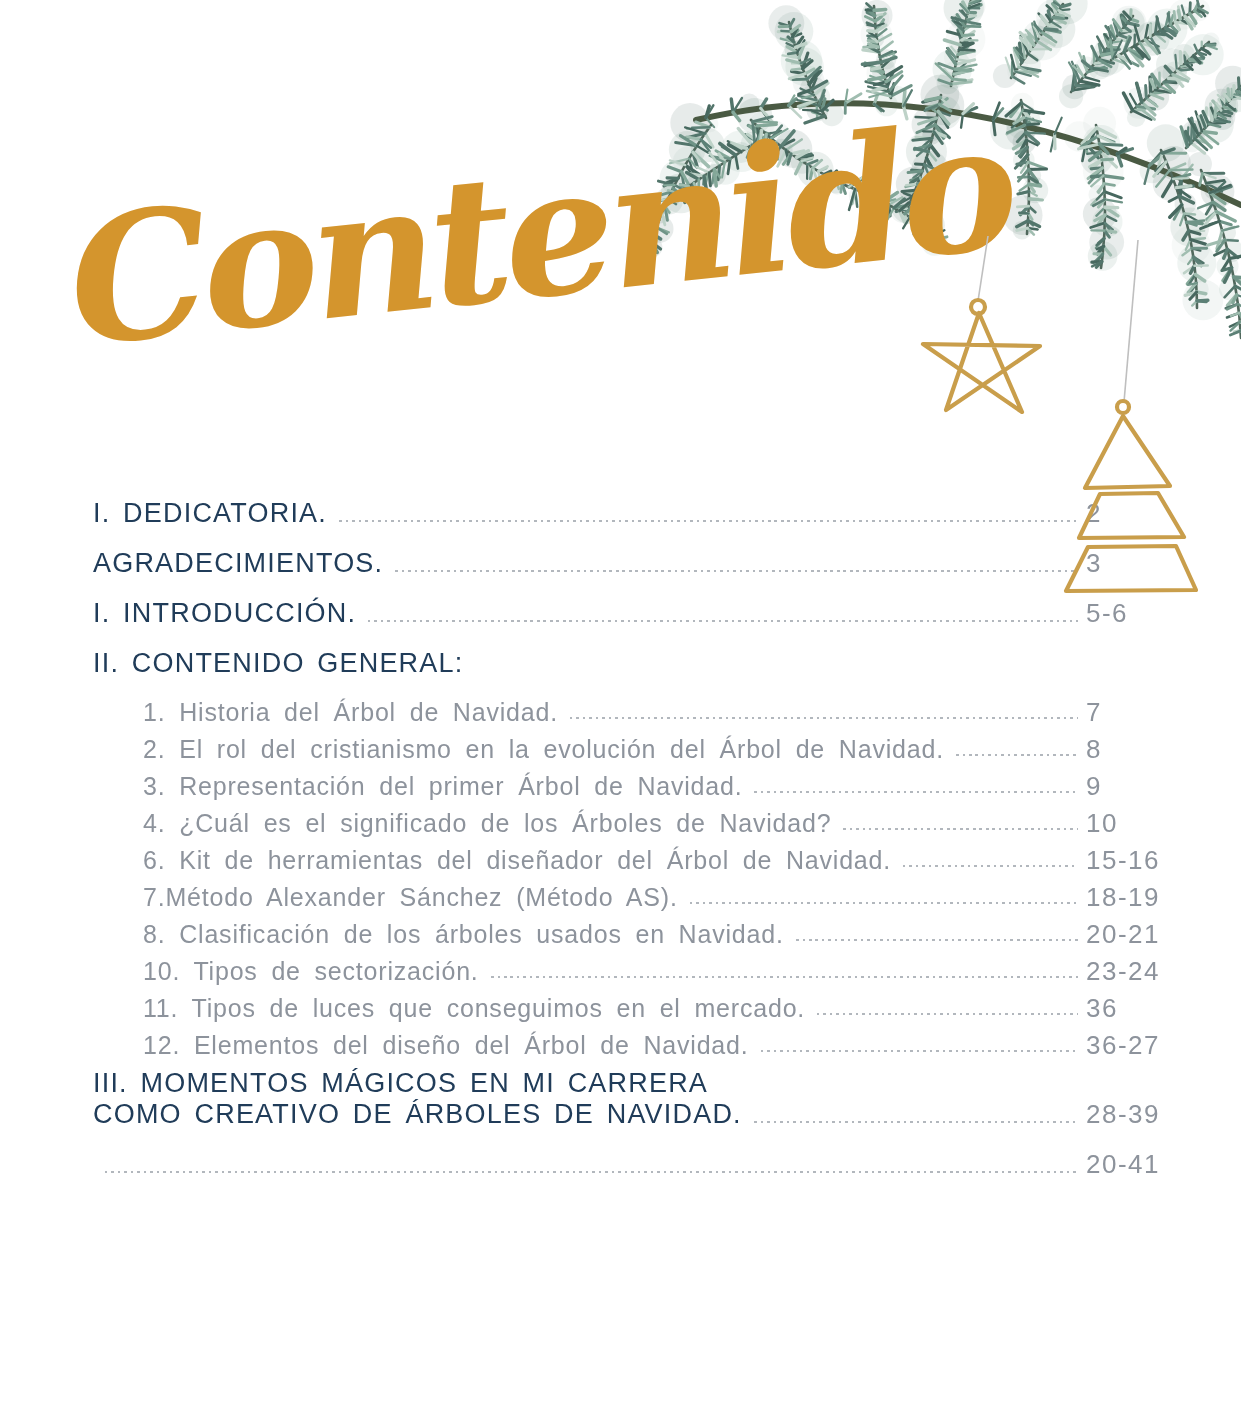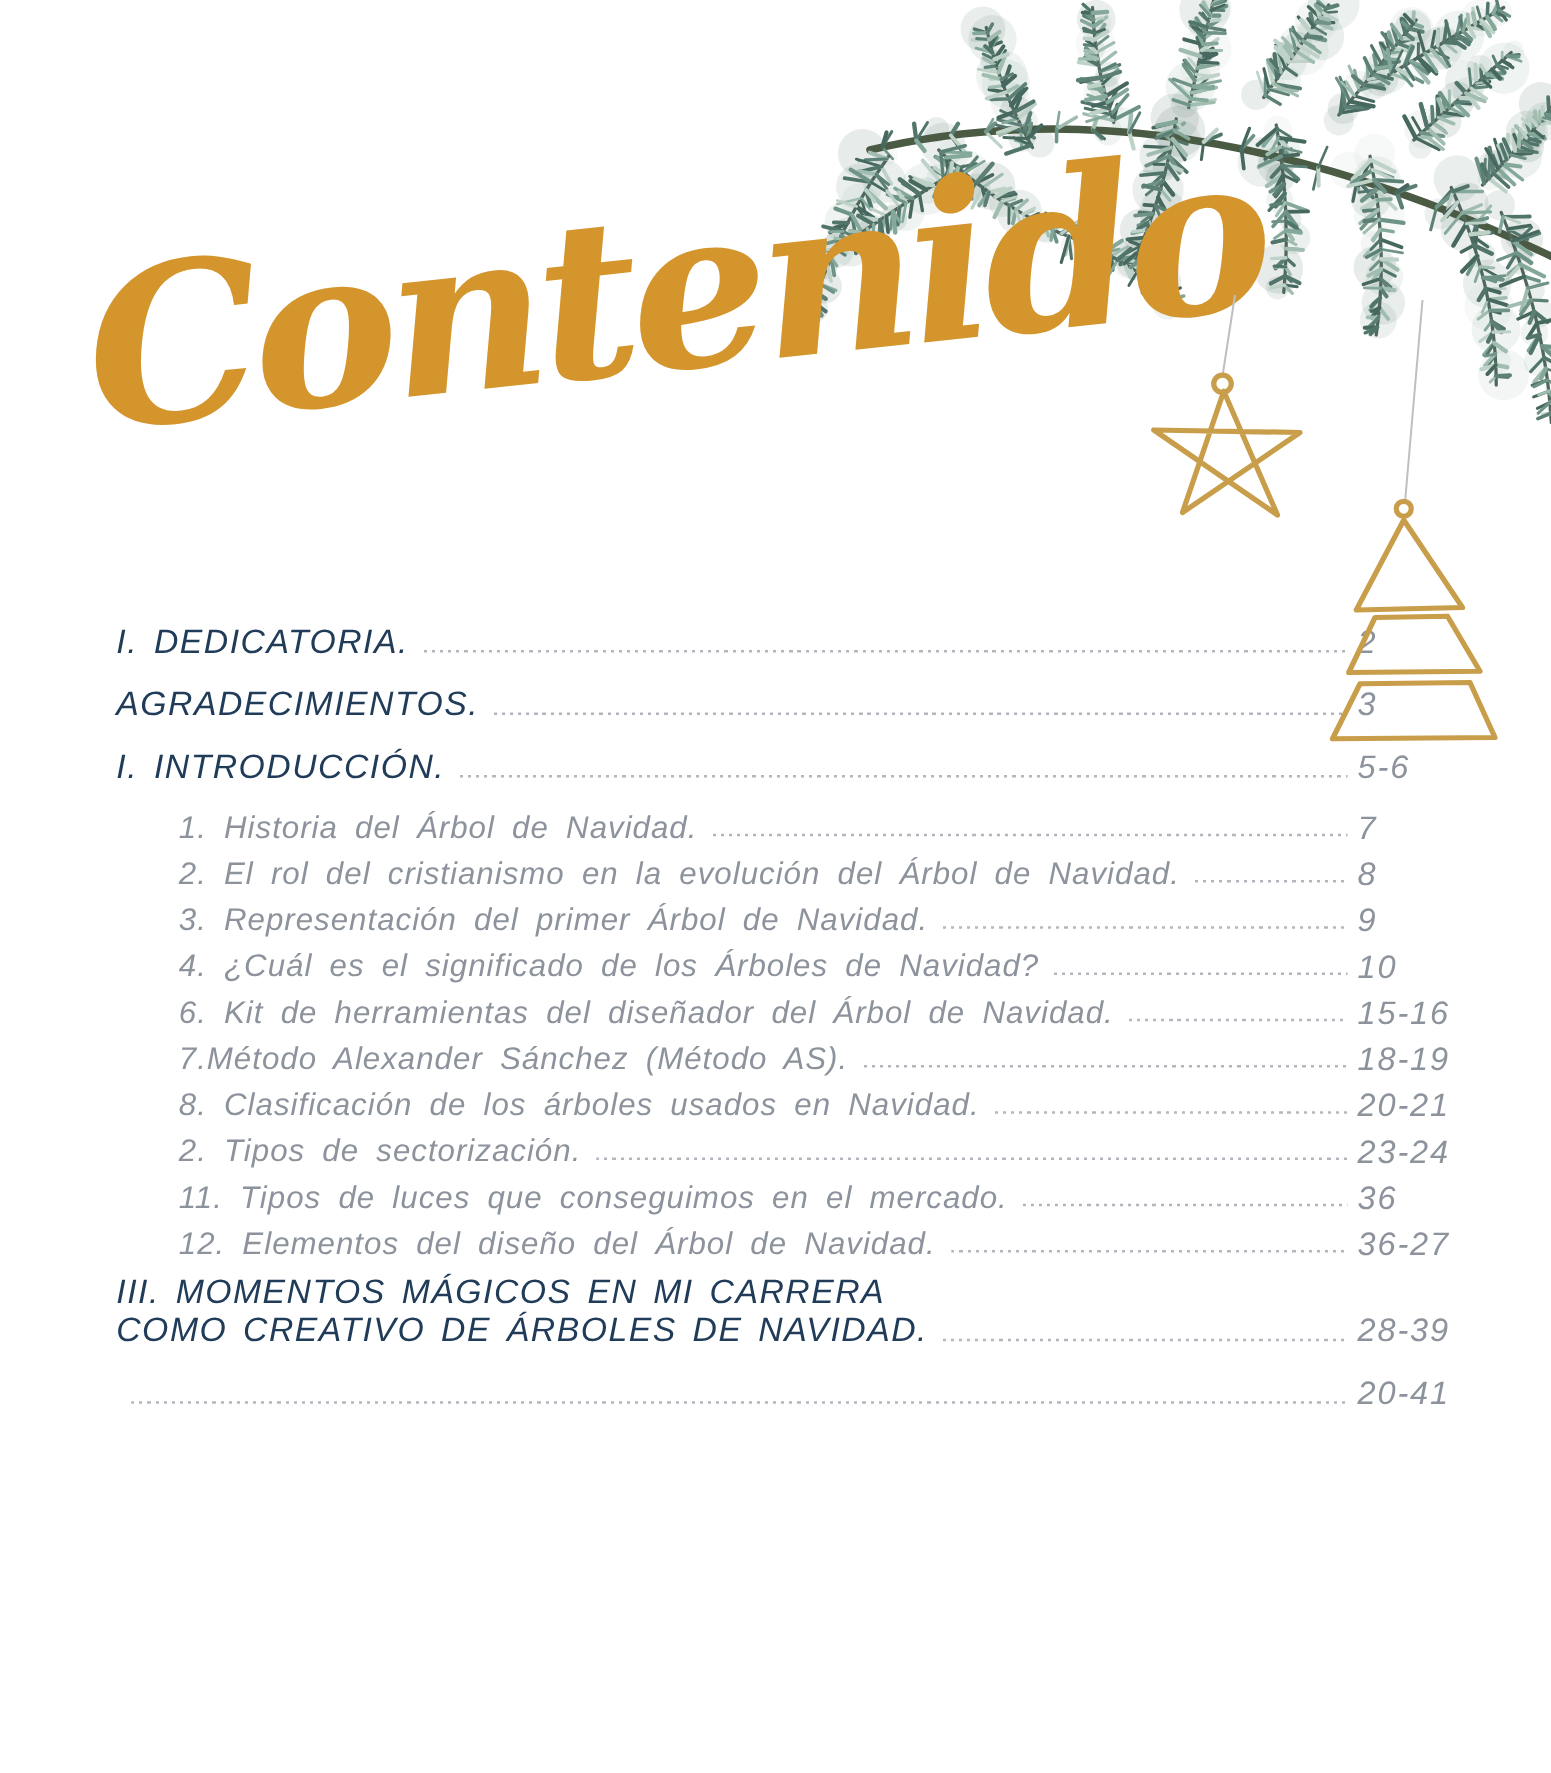--- a/index.html
+++ b/index.html
@@ -24,21 +24,21 @@
     font-size:175px;line-height:1;
     letter-spacing:-7px;
     color:#D4952D;
     transform:rotate(-6deg);
     transform-origin:left center;
     white-space:nowrap;
   }
   .toc{
     position:absolute;left:93px;top:498px;width:1077px;z-index:1;
   }
-  .toc-row{margin:0 0 9px 0;font-style:italic;}
+  .toc-row{margin:0 0 9px 0;}
   .toc-row.sec{
     font-size:27px;line-height:31px;letter-spacing:1.2px;word-spacing:4px;
     color:#203C59;margin-bottom:19px;
   }
   .toc-row.item{
     font-size:25px;line-height:28px;letter-spacing:0.8px;word-spacing:6px;
     color:#8D939C;padding-left:50px;margin-bottom:9px;
   }
   .toc-row:nth-child(17){margin-top:27px;text-align:right;}
   .toc-flex{display:flex;}
@@ -1228,20 +1228,25 @@
         <span class="pages">3</span>
       </div>
     </div>
     <div class="toc-row sec">
       <div class="toc-flex">
         <span class="toc-line">I. INTRODUCCIÓN.</span>
         <span class="leader"></span>
         <span class="pages">5-6</span>
       </div>
     </div>
+    <div class="toc-row sec">
+      <div class="toc-flex">
+        <span class="toc-line">II. CONTENIDO GENERAL:</span>
+      </div>
+    </div>
     <div class="toc-row item">
       <div class="toc-flex">
         <span class="toc-line">1. Historia del Árbol de Navidad.</span>
         <span class="leader"></span>
         <span class="pages">7</span>
       </div>
     </div>
     <div class="toc-row item">
       <div class="toc-flex">
         <span class="toc-line">2. El rol del cristianismo en la evolución del Árbol de Navidad.</span>
@@ -1279,21 +1284,21 @@
     </div>
     <div class="toc-row item">
       <div class="toc-flex">
         <span class="toc-line">8. Clasificación de los árboles usados en Navidad.</span>
         <span class="leader"></span>
         <span class="pages">20-21</span>
       </div>
     </div>
     <div class="toc-row item">
       <div class="toc-flex">
-        <span class="toc-line">2. Tipos de sectorización.</span>
+        <span class="toc-line">10. Tipos de sectorización.</span>
         <span class="leader"></span>
         <span class="pages">23-24</span>
       </div>
     </div>
     <div class="toc-row item">
       <div class="toc-flex">
         <span class="toc-line">11. Tipos de luces que conseguimos en el mercado.</span>
         <span class="leader"></span>
         <span class="pages">36</span>
       </div>

